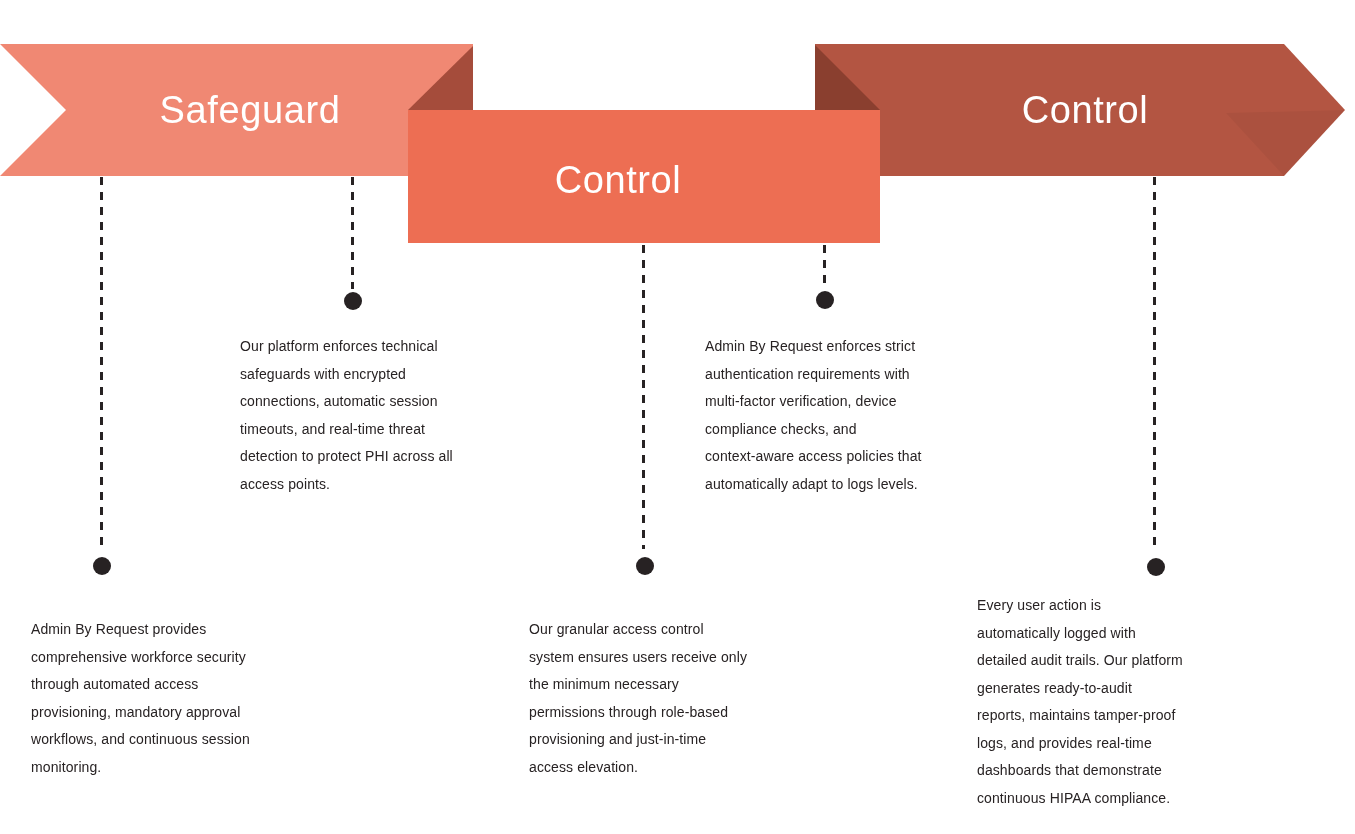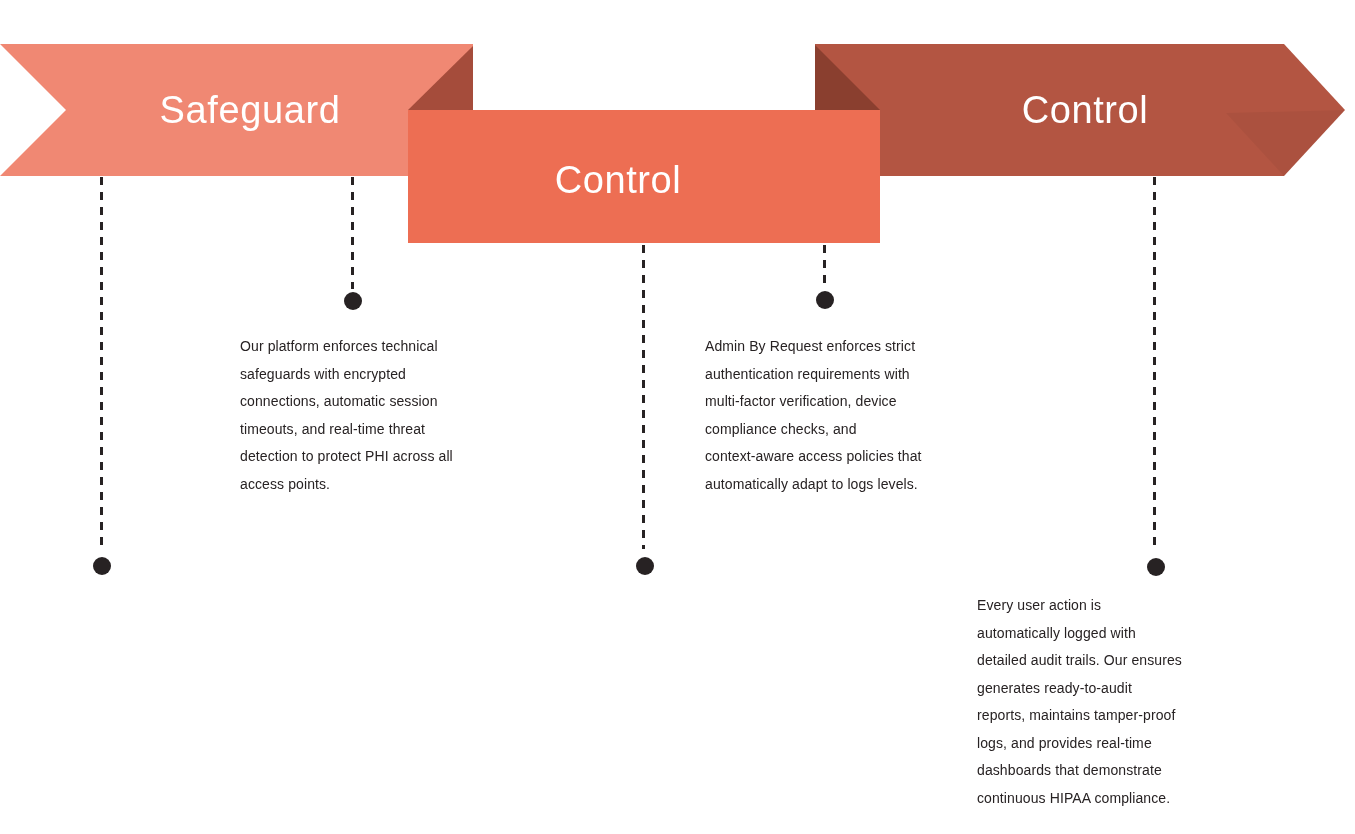--- a/index.html
+++ b/index.html
@@ -121,22 +121,34 @@
 connections, automatic session
 timeouts, and real-time threat
 detection to protect PHI across all
 access points.</div>
   <div class="note n2">Admin By Request enforces strict
 authentication requirements with
 multi-factor verification, device
 compliance checks, and
 context-aware access policies that
 automatically adapt to logs levels.</div>
+  <div class="note n3">Admin By Request provides
+comprehensive workforce security
+through automated access
+provisioning, mandatory approval
+workflows, and continuous session
+monitoring.</div>
+  <div class="note n4">Our granular access control
+system ensures users receive only
+the minimum necessary
+permissions through role-based
+provisioning and just-in-time
+access elevation.</div>
   <div class="note n5">Every user action is
 automatically logged with
-detailed audit trails. Our ensures
+detailed audit trails. Our platform
 generates ready-to-audit
 reports, maintains tamper-proof
 logs, and provides real-time
 dashboards that demonstrate
 continuous HIPAA compliance.</div>
 
 </div>
 
 </body></html>

